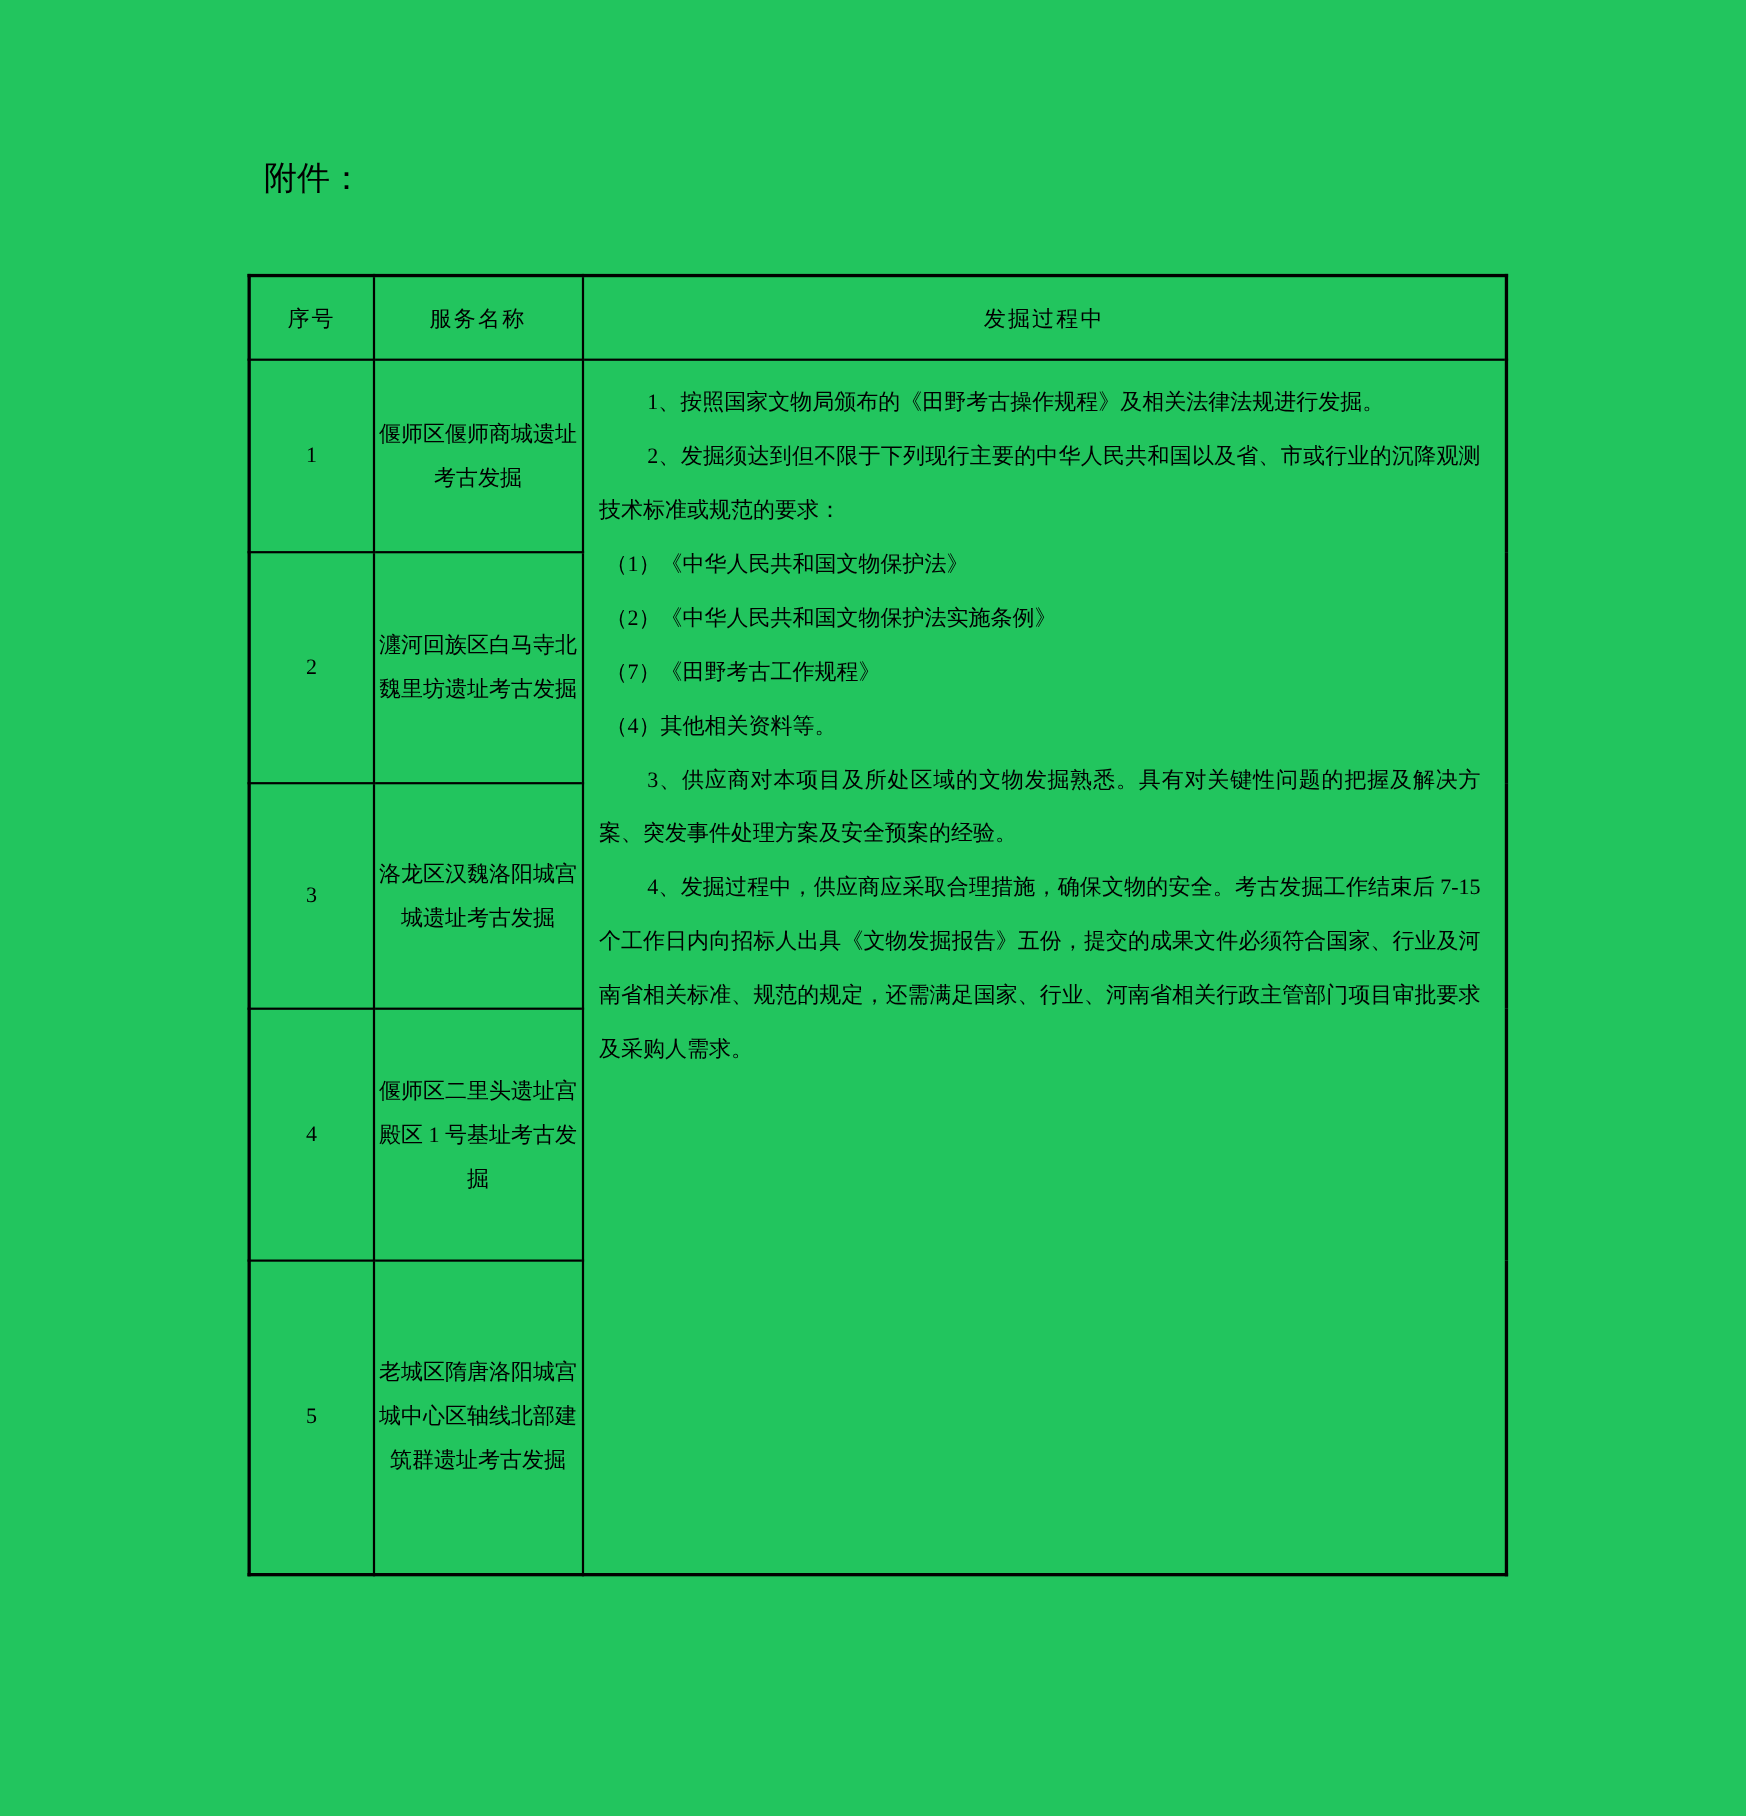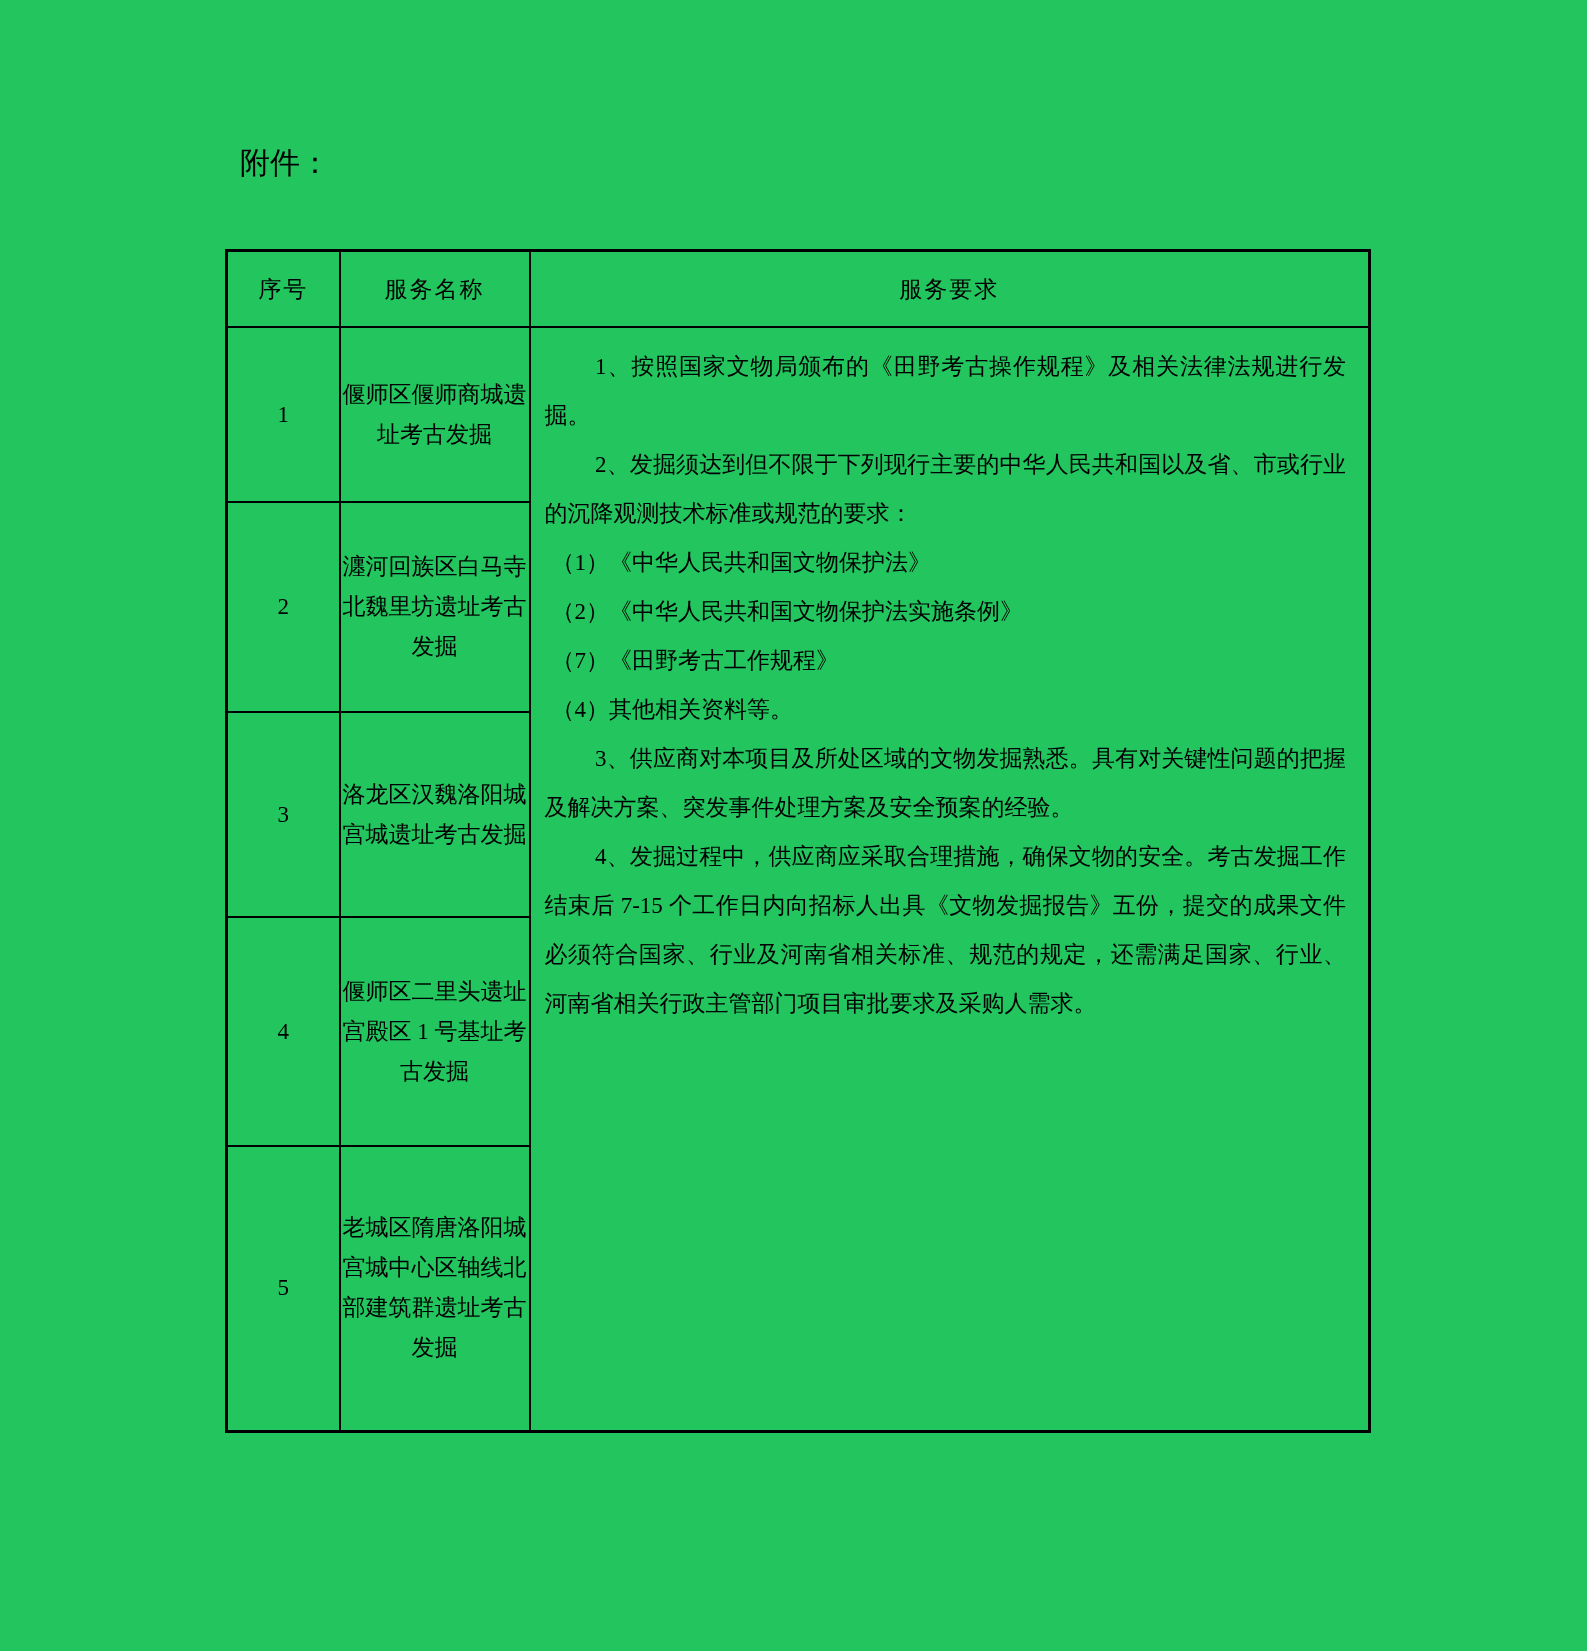--- a/index.html
+++ b/index.html
@@ -33,21 +33,21 @@
     border-collapse: collapse;
     table-layout: fixed;
     margin: 68px 0 0 225px;
     width: 1143px;
     border: 3px solid #000000;
   }
   table.services th,
   table.services td {
     border: 2px solid #000000;
     font-weight: normal;
-    font-size: 23px;
+    font-size: 20px;
   }
   col.c-no   { width: 113px; }
   col.c-name { width: 190px; }
   col.c-req  { width: 840px; }
   tr.head th {
     height: 72px;
     text-align: center;
     vertical-align: middle;
     letter-spacing: 2px;
   }
@@ -89,21 +89,21 @@
   <table class="services">
     <colgroup>
       <col class="c-no">
       <col class="c-name">
       <col class="c-req">
     </colgroup>
     <tbody>
       <tr class="head">
         <th>序号</th>
         <th>服务名称</th>
-        <th>服务要求</th>
+        <th>发掘过程中</th>
       </tr>
 
       <tr class="r1">
         <td class="cell-no">1</td>
         <td class="cell-name">偃师区偃师商城遗址考古发掘</td>
         <td class="cell-req" rowspan="5">
           <p class="numbered">1、按照国家文物局颁布的《田野考古操作规程》及相关法律法规进行发掘。</p>
           <p class="numbered">2、发掘须达到但不限于下列现行主要的中华人民共和国以及省、市或行业的沉降观测技术标准或规范的要求：</p>
           <p class="item">（1）《中华人民共和国文物保护法》</p>
           <p class="item">（2）《中华人民共和国文物保护法实施条例》</p>

